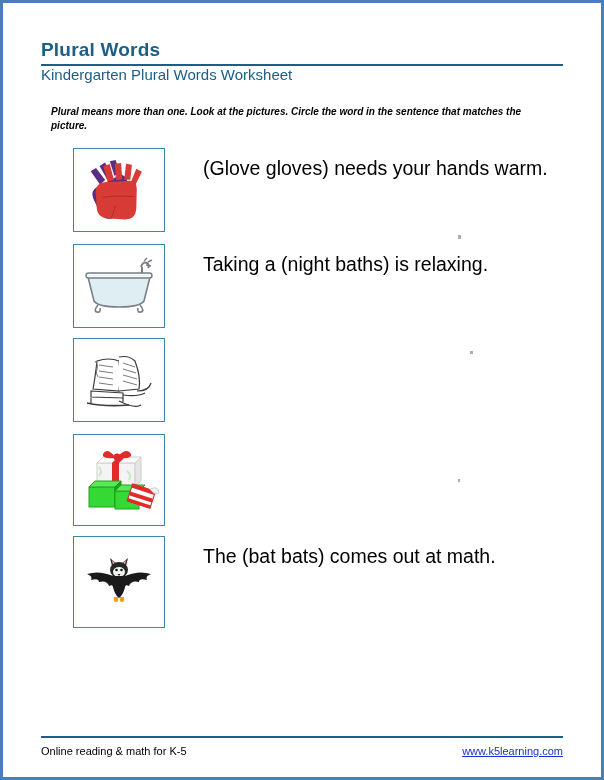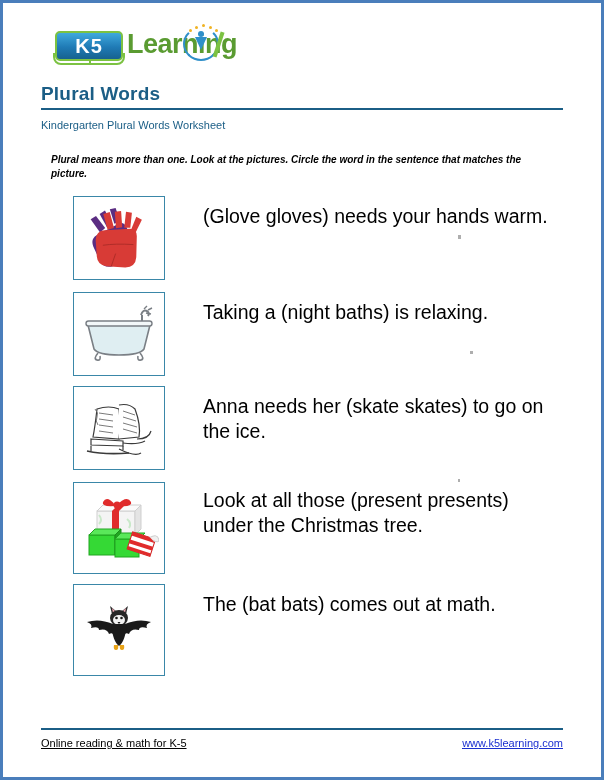--- a/index.html
+++ b/index.html
@@ -151,22 +151,22 @@
     font-weight: bold;
     color: #1b5e86;
     letter-spacing: 0.2px;
   }
   .title-rule {
     margin-top: 3px;
     height: 2px;
     background: #1b5e86;
   }
   .subtitle {
-    margin-top: 9px;
-    font-size: 11px;
+    margin-top: 0;
+    font-size: 15px;
     color: #1b5e86;
   }
 
   
   .instructions {
     margin-top: 22px;
     margin-left: 10px;
     font-size: 10px;
     font-weight: bold;
     font-style: italic;
@@ -220,22 +220,21 @@
     position: absolute;
     background: #6b6b6b;
     opacity: 0.55;
   }
 
   
   .footer {
     position: absolute;
     left: 38px;
     right: 38px;
-    bottom: 28px;
-    text-decoration: underline;
+    bottom: 20px;
   }
   .footer-rule {
     height: 2px;
     background: #1b5e86;
   }
   .footer-row {
     display: flex;
     justify-content: space-between;
     align-items: baseline;
     margin-top: 7px;
@@ -246,38 +245,20 @@
     color: #1a2fd0;
     text-decoration: underline;
   }
 </style>
 </head>
 <body>
 
 <div class="page">
   <div class="page-inner">
 
-    <div class="logo">
-      <div class="logo-book"></div>
-      <div class="logo-k5">K5</div>
-      <div class="logo-word">Learning</div>
-      <div class="logo-swoosh"></div>
-      <div class="logo-person">
-        <span class="head"></span>
-        <span class="body"></span>
-      </div>
-      <div class="logo-check"></div>
-      <div class="logo-dots">
-        <i></i>
-          <i></i>
-          <i></i>
-          <i></i>
-          <i></i>
-      </div>
-    </div>
 
     <div class="title">Plural Words</div>
     <div class="title-rule"></div>
     <div class="subtitle">Kindergarten Plural Words Worksheet</div>
 
     <div class="instructions">Plural means more than one. Look at the pictures. Circle the word in the sentence that matches the picture.</div>
 
     <div class="items">
 
       <div class="item item-0">
@@ -331,21 +312,20 @@
               <path d="M58 44 Q70 44 72 36" fill="none"></path>
               <path d="M40 54 Q56 62 62 58" fill="none"></path>
             </g>
             <g stroke="#6b6b6b" stroke-width="0.9" fill="none">
               <path d="M20 18 L34 20 M20 24 L34 26 M20 30 L34 32 M20 36 L34 38"></path>
               <path d="M44 16 L56 20 M44 22 L57 26 M44 28 L58 32 M44 34 L58 38"></path>
               <path d="M16 14 Q20 18 18 22 Q16 26 19 30"></path>
             </g>
           </svg>
         </div>
-        <div class="sentence">Anna needs her (skate skates) to go on the ice.</div>
       </div>
 
       <div class="item item-3">
         <div class="pic-box">
           <svg width="80" height="70" viewBox="0 0 80 70">
 
             <rect x="18" y="18" width="38" height="24" fill="#f4f4f4" stroke="#cfcfcf"></rect>
             <path d="M18 18 L24 12 L62 12 L56 18 Z" fill="#fbfbfb" stroke="#cfcfcf"></path>
             <path d="M56 42 L62 36 L62 12 L56 18 Z" fill="#e4e4e4" stroke="#cfcfcf"></path>
             <rect x="33" y="18" width="7" height="24" fill="#e02b2b"></rect>
@@ -363,21 +343,20 @@
 
             <g transform="rotate(18 62 52)">
               <rect x="50" y="42" width="24" height="18" fill="#ffffff" stroke="#d02020"></rect>
               <rect x="50" y="42" width="24" height="4" fill="#e02b2b"></rect>
               <rect x="50" y="50" width="24" height="4" fill="#e02b2b"></rect>
               <rect x="50" y="57" width="24" height="3" fill="#e02b2b"></rect>
               <path d="M68 42 q6 -6 9 -1 q2 4 -5 3" fill="#f0f0f0" stroke="#cfcfcf"></path>
             </g>
           </svg>
         </div>
-        <div class="sentence">Look at all those (present presents) under the Christmas tree.</div>
       </div>
 
       <div class="item item-4">
         <div class="pic-box">
           <svg width="80" height="52" viewBox="0 0 80 52">
 
             <path d="M34 20 Q20 14 8 18 Q14 20 12 24 Q20 22 20 26 Q28 24 30 30 Q34 28 36 32 Z" fill="#1a1a1a"></path>
             <path d="M46 20 Q60 14 72 18 Q66 20 68 24 Q60 22 60 26 Q52 24 50 30 Q46 28 44 32 Z" fill="#1a1a1a"></path>
 
             <path d="M33 10 L31 2 L38 8 Z" fill="#2b2b2b"></path>

